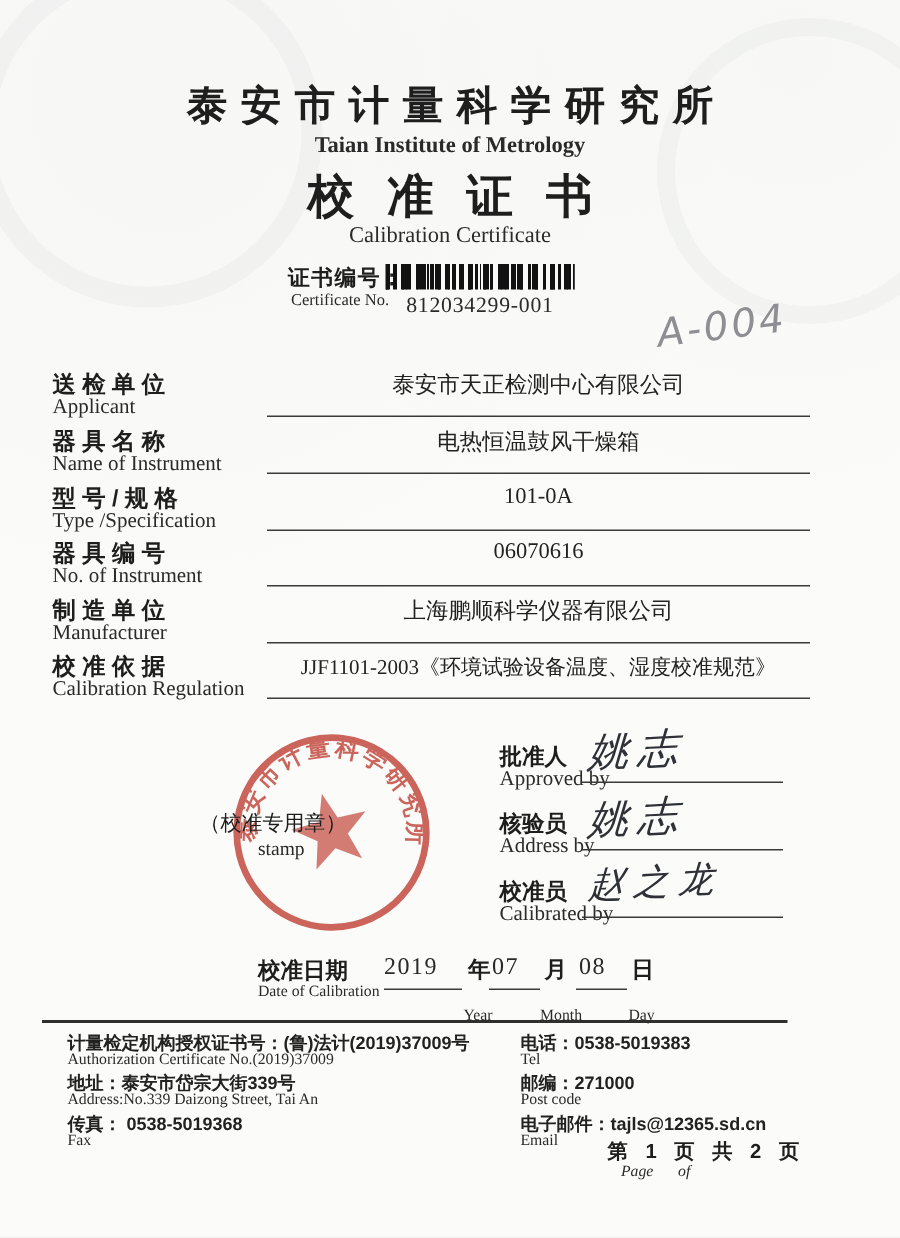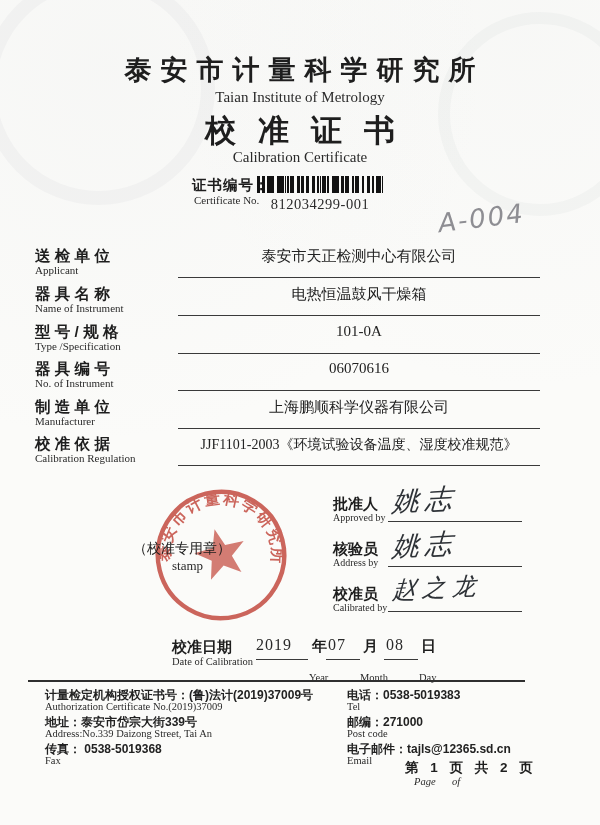--- a/index.html
+++ b/index.html
@@ -13,46 +13,46 @@
   .abs{position:absolute;}
   .center{left:0;right:0;text-align:center;}
   .cn-bold{font-family:"Liberation Sans","DejaVu Sans",sans-serif;font-weight:bold;color:#1e1e1e;}
   .en{font-family:"Liberation Serif","DejaVu Serif",serif;color:#2a2a2a;}
   
   .wm{position:absolute;border-radius:50%;}
   .wm1{left:-18px;top:-28px;width:205px;height:205px;border:14px solid rgba(150,158,168,.07);}
   .wm2{left:438px;top:12px;width:180px;height:180px;border:12px solid rgba(150,158,168,.065);}
   
   .org-cn{top:52px;font-size:27px;letter-spacing:9px;padding-left:9px;}
-  .org-en{top:89px;font-size:15px;}
+  .org-en{top:89px;font-size:15px;font-weight:bold;}
   .title-cn{top:110px;font-size:31px;letter-spacing:22px;padding-left:22px;}
   .title-en{top:149px;font-size:15px;}
   
   .cert-label-cn{left:192px;top:176px;font-size:14.5px;letter-spacing:1px;}
   .cert-label-en{left:194px;top:194px;font-size:11px;}
   .barcode{left:257px;top:176px;width:126px;height:17px;background:
     repeating-linear-gradient(90deg,#121212 0 2px,transparent 2px 5px),
     repeating-linear-gradient(90deg,#121212 0 1px,transparent 1px 7px),
     repeating-linear-gradient(90deg,#121212 0 3px,transparent 3px 11px);}
   .cert-number{left:252px;top:196px;width:136px;text-align:center;font-size:14.5px;letter-spacing:.5px;}
   .handnote{left:438px;top:203px;font-size:26px;color:#8e8e93;font-style:italic;
     font-family:"DejaVu Sans",sans-serif;transform:rotate(-7deg);letter-spacing:2px;}
   
   .f-label-cn{left:35px;font-size:15.5px;white-space:nowrap;}
-  .f-label-en{left:35px;font-size:11px;white-space:nowrap;}
+  .f-label-en{left:35px;font-size:14px;white-space:nowrap;}
   .f-value{left:178px;width:362px;text-align:center;font-size:15px;white-space:nowrap;}
   .rule{position:absolute;height:0;border-top:1.6px solid #3a3a3a;}
   .f-rule{left:178px;width:362px;}
   
   .stamp-svg{left:142px;top:476px;transform:rotate(-14deg);opacity:.82;mix-blend-mode:multiply;}
   .stamp-cn{left:133px;top:540px;font-size:14px;color:#1c1c1c;font-family:"Liberation Sans","DejaVu Sans",sans-serif;}
   .stamp-en{left:172px;top:558px;font-size:13px;}
   
   .s-label-cn{left:333px;font-size:15px;}
-  .s-label-en{left:333px;font-size:10px;}
+  .s-label-en{left:333px;font-size:14px;}
   .s-rule{left:388px;width:134px;}
   .sig{left:392px;font-size:27px;color:#2e3237;font-style:italic;white-space:nowrap;
     font-family:"DejaVu Sans",sans-serif;transform:rotate(-3deg) skewX(-6deg);letter-spacing:6px;}
   
   .d-label-cn{left:172px;top:638px;font-size:15px;}
   .d-label-en{left:172px;top:656px;font-size:10.5px;}
   .d-num{top:636px;text-align:left;font-size:16px;letter-spacing:1px;}
   .d-unit{top:637px;font-size:15px;}
   .d-en{top:656px;font-size:10.5px;margin-top:16px;}
   

